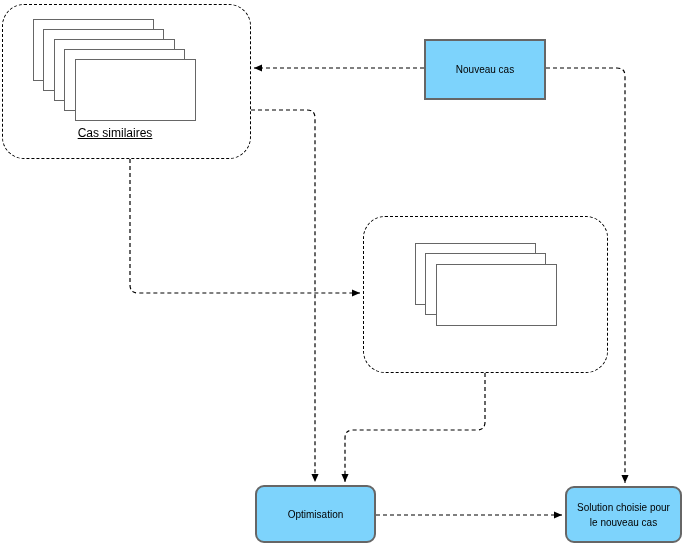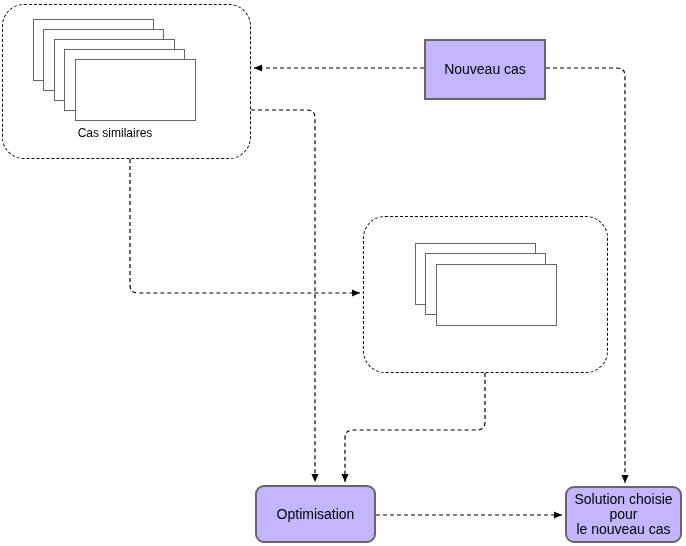--- a/index.html
+++ b/index.html
@@ -37,31 +37,32 @@
     z-index: 3;
   }
   .shape-label {
     position: absolute;
     width: 150px;
     font-size: 12px;
     line-height: 14px;
     text-align: center;
     z-index: 4;
     white-space: nowrap;
+    text-decoration: underline;
   }
   .node-box {
     position: absolute;
-    background: #c4b5fd;
+    background: #7dd3fc;
     border: 2px solid #666666;
     box-sizing: border-box;
     display: flex;
     flex-direction: column;
     align-items: center;
     justify-content: center;
-    font-size: 14px;
+    font-size: 10px;
     line-height: 15px;
     text-align: center;
     z-index: 4;
   }
   .box-nouveau   { left: 424px; top: 39px;  width: 122px; height: 61px; border-radius: 0; }
   .box-optim     { left: 255px; top: 485px; width: 121px; height: 58px; border-radius: 9px; }
   .box-solution  { left: 565px; top: 486px; width: 117px; height: 57px; border-radius: 9px; }
 </style>
 </head>
 <body>

